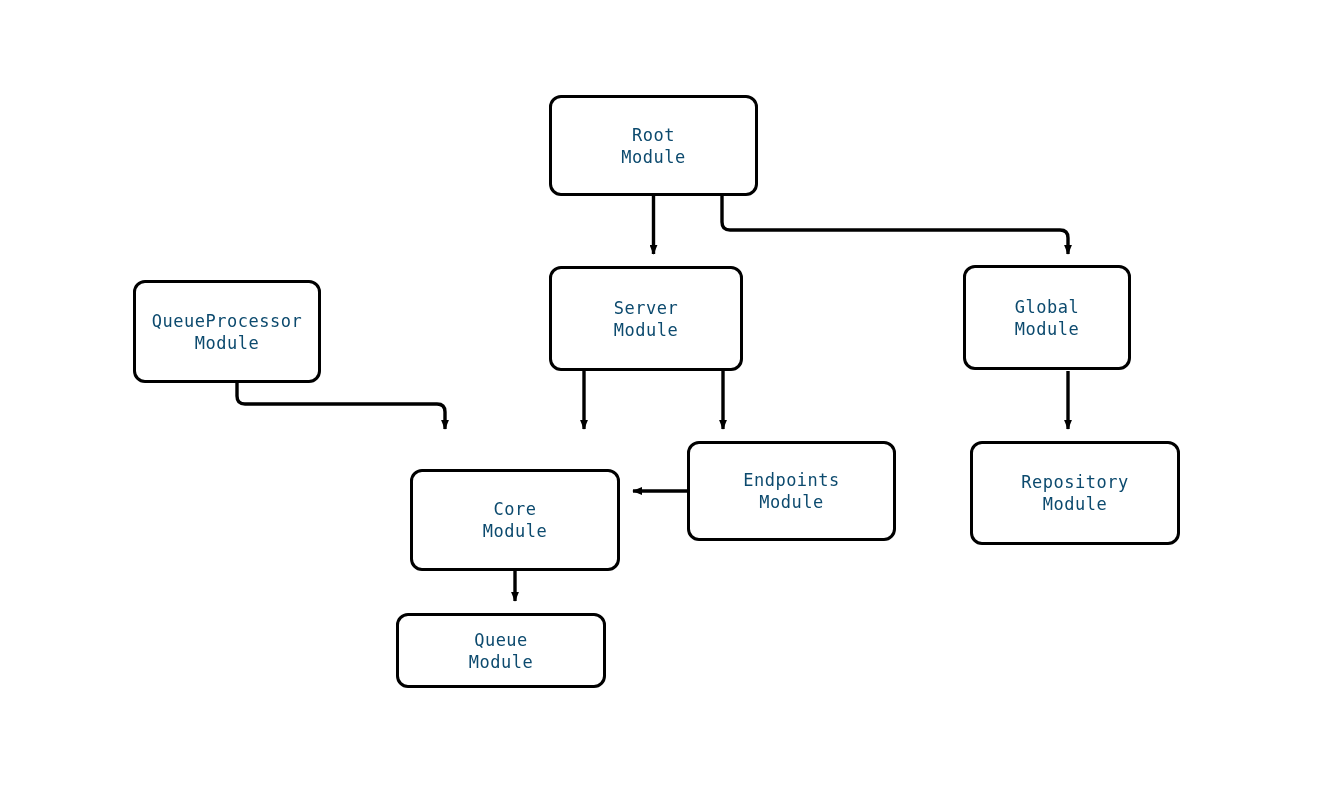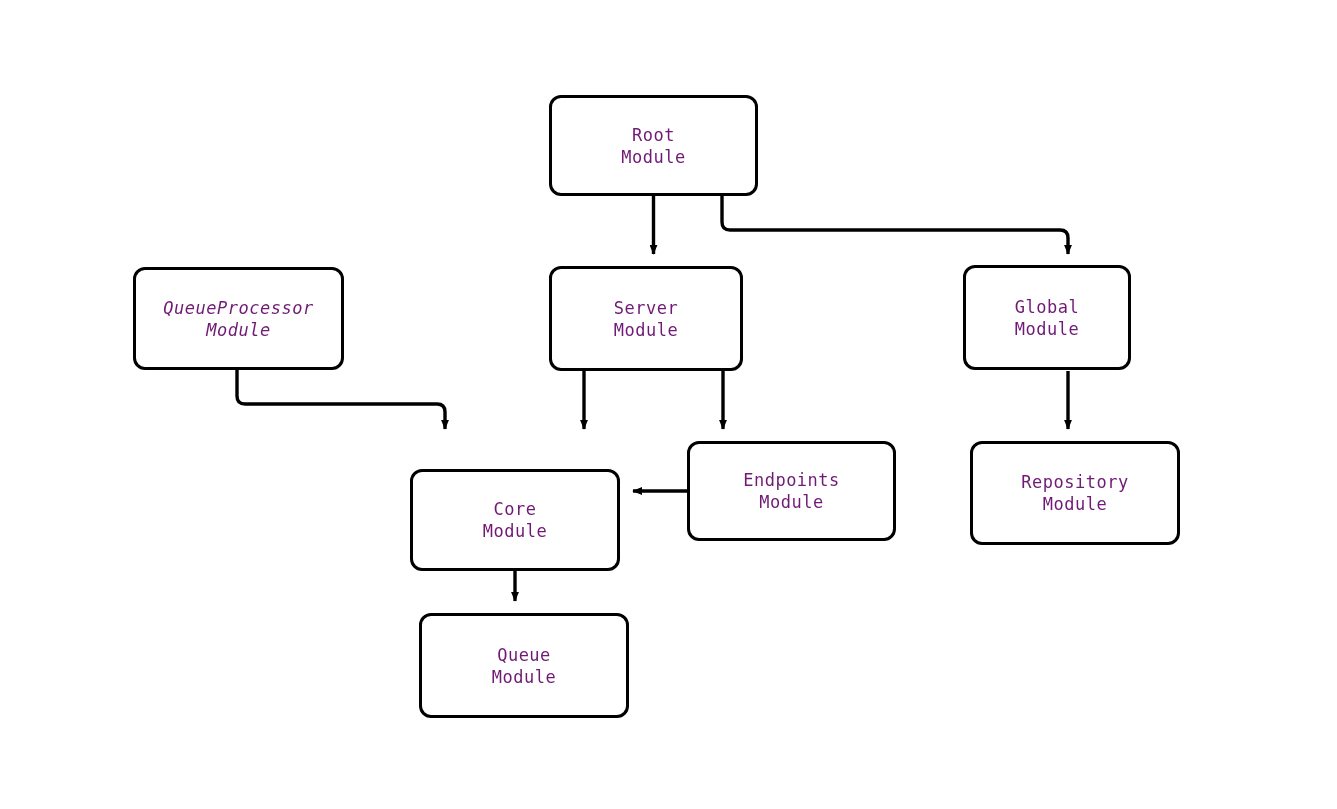--- a/index.html
+++ b/index.html
@@ -36,21 +36,21 @@
     border-radius: 12px;
     display: flex;
     flex-direction: column;
     align-items: center;
     justify-content: center;
     z-index: 2;
   }
   .node-line {
     font-size: 17px;
     line-height: 22px;
-    color: #701a75;
+    color: #0c4a6e;
     letter-spacing: 0.5px;
     white-space: pre;
     text-align: center;
   }
 </style>
 </head>
 <body>
 
 <div id="diagram-canvas">
 
@@ -76,21 +76,21 @@
     <path d="M 1068,371 L 1068,429" fill="none" stroke="#000000" stroke-width="3.4" marker-end="url(#arrowhead)"></path>
 
     <path d="M 515,543 L 515,601" fill="none" stroke="#000000" stroke-width="3.4" marker-end="url(#arrowhead)"></path>
   </svg>
 
   <div class="node" style="left:549px; top:95px; width:209px; height:101px;">
     <span class="node-line">Root</span>
     <span class="node-line">Module</span>
   </div>
 
-  <div class="node" style="left:133px; top:267px; width:211px; height:103px;font-style:italic;">
+  <div class="node" style="left:133px; top:280px; width:188px; height:103px;">
     <span class="node-line">QueueProcessor</span>
     <span class="node-line">Module</span>
   </div>
 
   <div class="node" style="left:549px; top:266px; width:194px; height:105px;">
     <span class="node-line">Server</span>
     <span class="node-line">Module</span>
   </div>
 
   <div class="node" style="left:963px; top:265px; width:168px; height:105px;">
@@ -106,18 +106,18 @@
   <div class="node" style="left:687px; top:441px; width:209px; height:100px;">
     <span class="node-line">Endpoints</span>
     <span class="node-line">Module</span>
   </div>
 
   <div class="node" style="left:963px; top:441px; width:210px; height:104px;margin-left:7px;">
     <span class="node-line">Repository</span>
     <span class="node-line">Module</span>
   </div>
 
-  <div class="node" style="left:419px; top:613px; width:210px; height:105px;">
+  <div class="node" style="left:396px; top:613px; width:210px; height:75px;">
     <span class="node-line">Queue</span>
     <span class="node-line">Module</span>
   </div>
 
 </div>
 
 </body></html>

